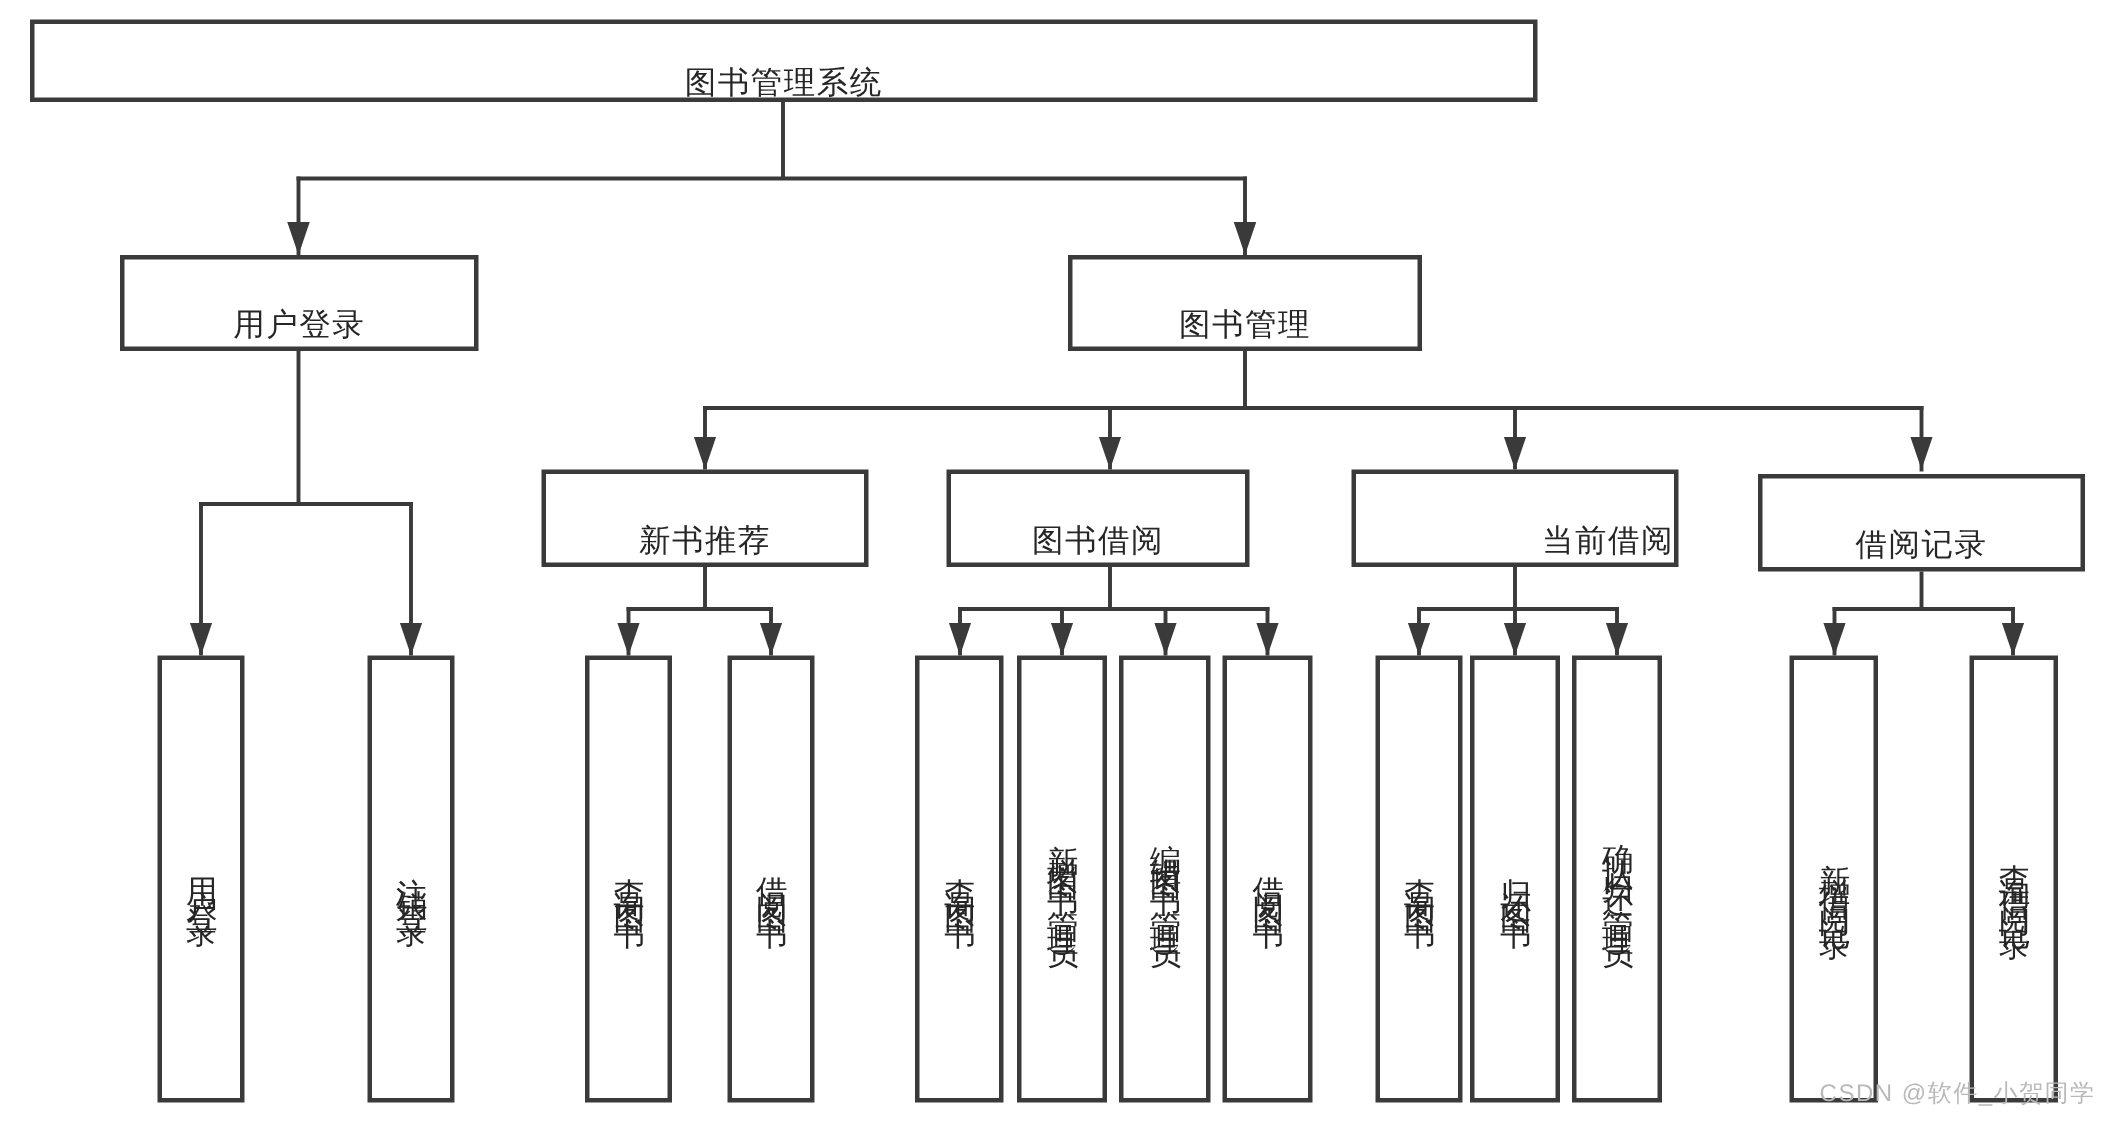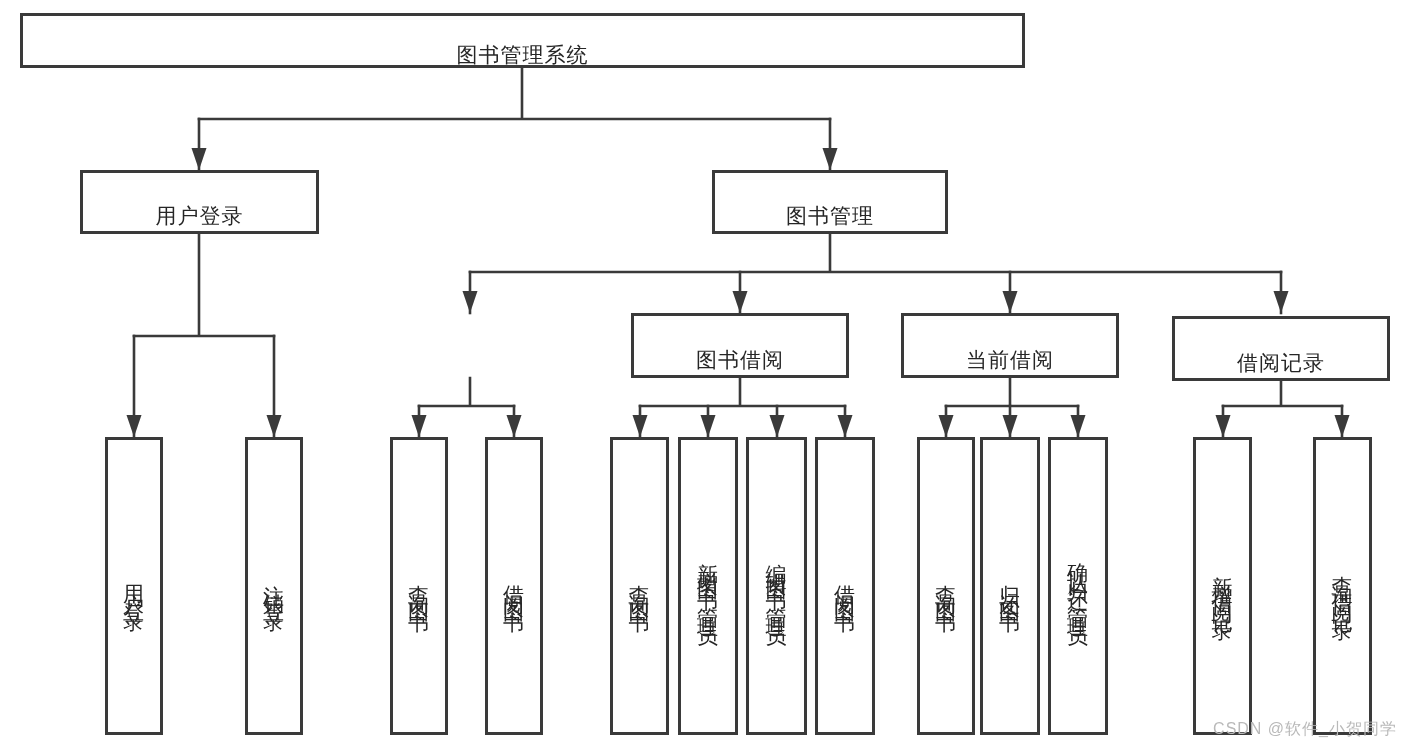--- a/index.html
+++ b/index.html
@@ -118,24 +118,27 @@
     <span>图书管理系统</span>
   </div>
 
   <div class="node h-node" style="left:80px; top:170px; width:239px; height:64px;">
     <span>用户登录</span>
   </div>
   <div class="node h-node" style="left:712px; top:170px; width:236px; height:64px;text-align:center;">
     <span>图书管理</span>
   </div>
 
-  <div class="node h-node" style="left:631px; top:313px; width:218px; height:65px;">
+  <div class="node h-node" style="left:361px; top:313px; width:218px; height:65px;">
+    <span>新书推荐</span>
+  </div>
+  <div class="node h-node" style="left:631px; top:313px; width:202px; height:65px;">
     <span>图书借阅</span>
   </div>
-  <div class="node h-node" style="left:901px; top:313px; width:218px; height:65px;">
+  <div class="node h-node" style="left:901px; top:313px; width:218px; height:65px;justify-content:flex-end;">
     <span>当前借阅</span>
   </div>
   <div class="node h-node" style="left:1172px; top:316px; width:218px; height:65px;">
     <span>借阅记录</span>
   </div>
 
   <div class="node v-node" style="left:105px; top:437px; width:58px; height:298px;">
     <span>用户登录</span>
   </div>
   <div class="node v-node" style="left:245px; top:437px; width:58px; height:298px;">

